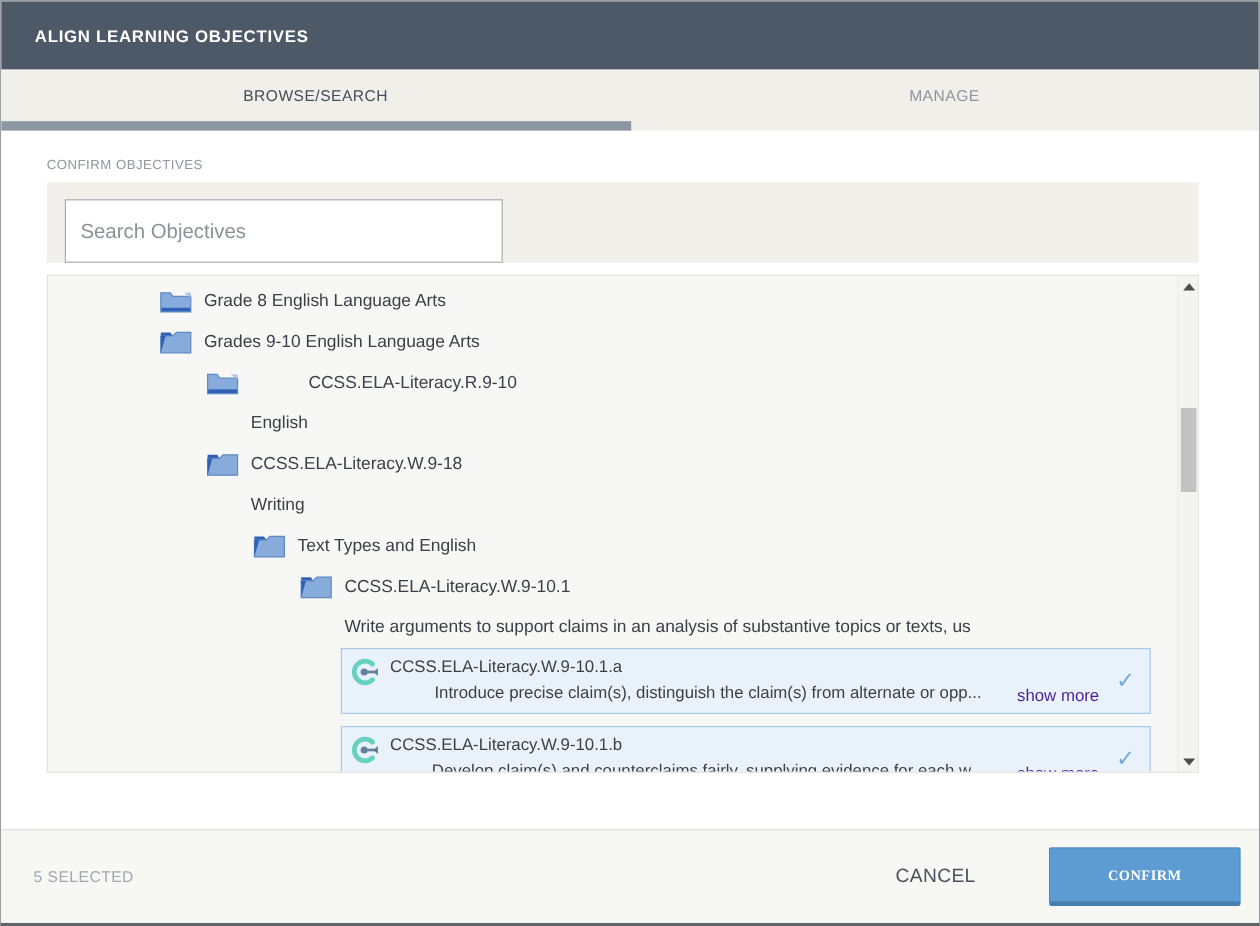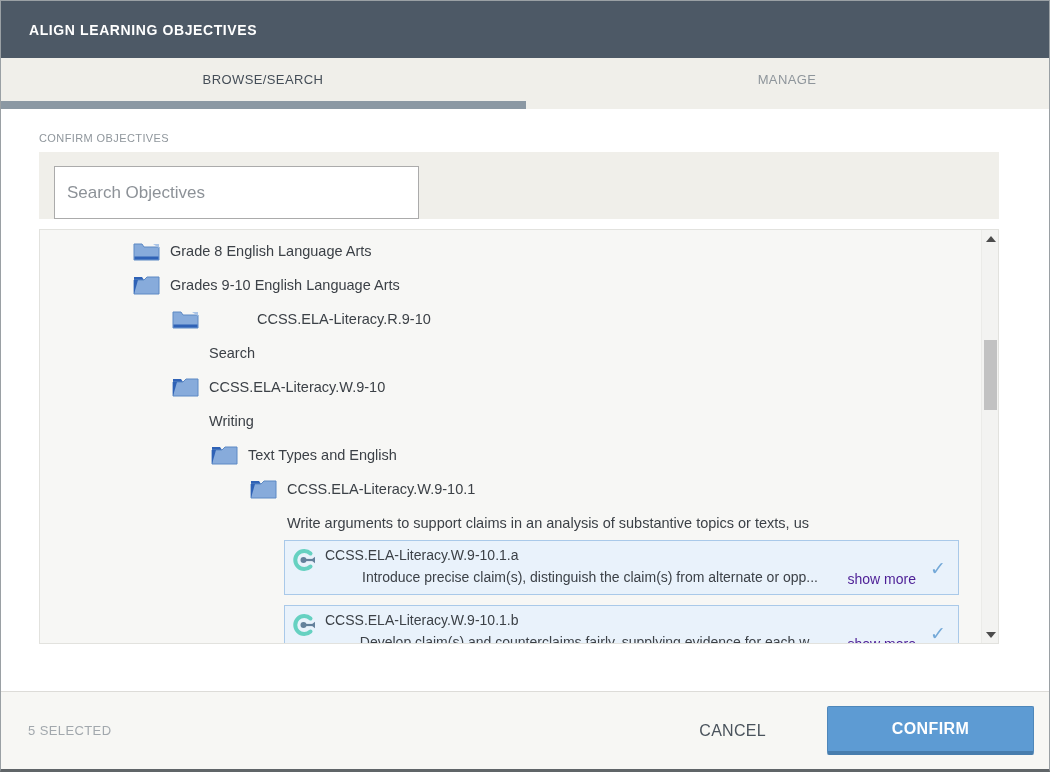--- a/index.html
+++ b/index.html
@@ -82,23 +82,23 @@
     position:absolute;left:0;right:0;bottom:0;height:78px;background:#f7f7f4;
     border-top:1px solid #dddcd8;display:flex;align-items:center;box-sizing:border-box;
   }
   .selected-count{margin-left:27px;font-size:13px;letter-spacing:.4px;color:#a2a8ad;}
   .footer-spacer{flex:1;}
   .cancel-btn{
     font-size:16px;color:#4a535c;letter-spacing:.3px;margin-right:55px;cursor:pointer;background:none;border:none;
     font-family:"Liberation Sans","DejaVu Sans",sans-serif;
   }
   .confirm-btn{
-    width:207px;height:49px;margin-right:15px;background:#5d9bd3;border:1px solid #4e87ba;
-    border-bottom:4px solid #477dad;border-radius:2px;color:#fff;font-size:16px;font-weight:bold;
-    letter-spacing:.4px;cursor:pointer;font-family:Liberation Sans, sans-serif;
+    width:160px;height:49px;margin-right:15px;background:#5d9bd3;border:1px solid #4e87ba;
+    border-bottom:4px solid #477dad;border-radius:2px;color:#fff;font-size:12px;font-weight:bold;
+    letter-spacing:.4px;cursor:pointer;font-family:Liberation Serif, serif;
   }
 </style>
 </head>
 <body>
 
 <div class="modal">
 
   <div class="dlg-header">
     <span class="dlg-title">ALIGN LEARNING OBJECTIVES</span>
   </div>
@@ -148,32 +148,32 @@
       <svg class="svg-closed" width="27" height="22" viewBox="0 0 27 22" style="display: inline;">
         <path d="M1 4 h8 l2 3 h15 v13 h-25 z" fill="#87abdb" stroke="#5d89c4" stroke-width="1"></path>
         <path d="M20 4 h6 v4 l-6 -4 z" fill="#aac4e6"></path>
         <rect x="1.5" y="16.5" width="24" height="3" fill="#2f62b6"></rect>
       </svg>
 
     </span>
     <span class="tree-label">CCSS.ELA-Literacy.R.9-10</span>
   </div>
           <div class="tree-row plain" style="padding-left: 169px;">
-    <span class="tree-label">Search</span>
+    <span class="tree-label">English</span>
   </div>
           <div class="tree-row" style="padding-left: 132px;">
     <span class="ficon">
 
       <svg class="svg-open" width="27" height="22" viewBox="0 0 27 22" style="display: inline;">
         <path d="M1 3 h8 l2 3 h-10 z" fill="#2f62b6"></path>
         <path d="M1 6 h10 l3 -3 h12 v17 h-25 z" fill="#87abdb" stroke="#5d89c4" stroke-width="1"></path>
         <path d="M1 6 v14 l4 -14 z" fill="#2f62b6"></path>
       </svg>
     </span>
-    <span class="tree-label">CCSS.ELA-Literacy.W.9-10</span>
+    <span class="tree-label">CCSS.ELA-Literacy.W.9-18</span>
   </div>
           <div class="tree-row plain" style="padding-left: 169px;">
     <span class="tree-label">Writing</span>
   </div>
           <div class="tree-row" style="padding-left: 171px;">
     <span class="ficon">
 
       <svg class="svg-open" width="27" height="22" viewBox="0 0 27 22" style="display: inline;">
         <path d="M1 3 h8 l2 3 h-10 z" fill="#2f62b6"></path>
         <path d="M1 6 h10 l3 -3 h12 v17 h-25 z" fill="#87abdb" stroke="#5d89c4" stroke-width="1"></path>

